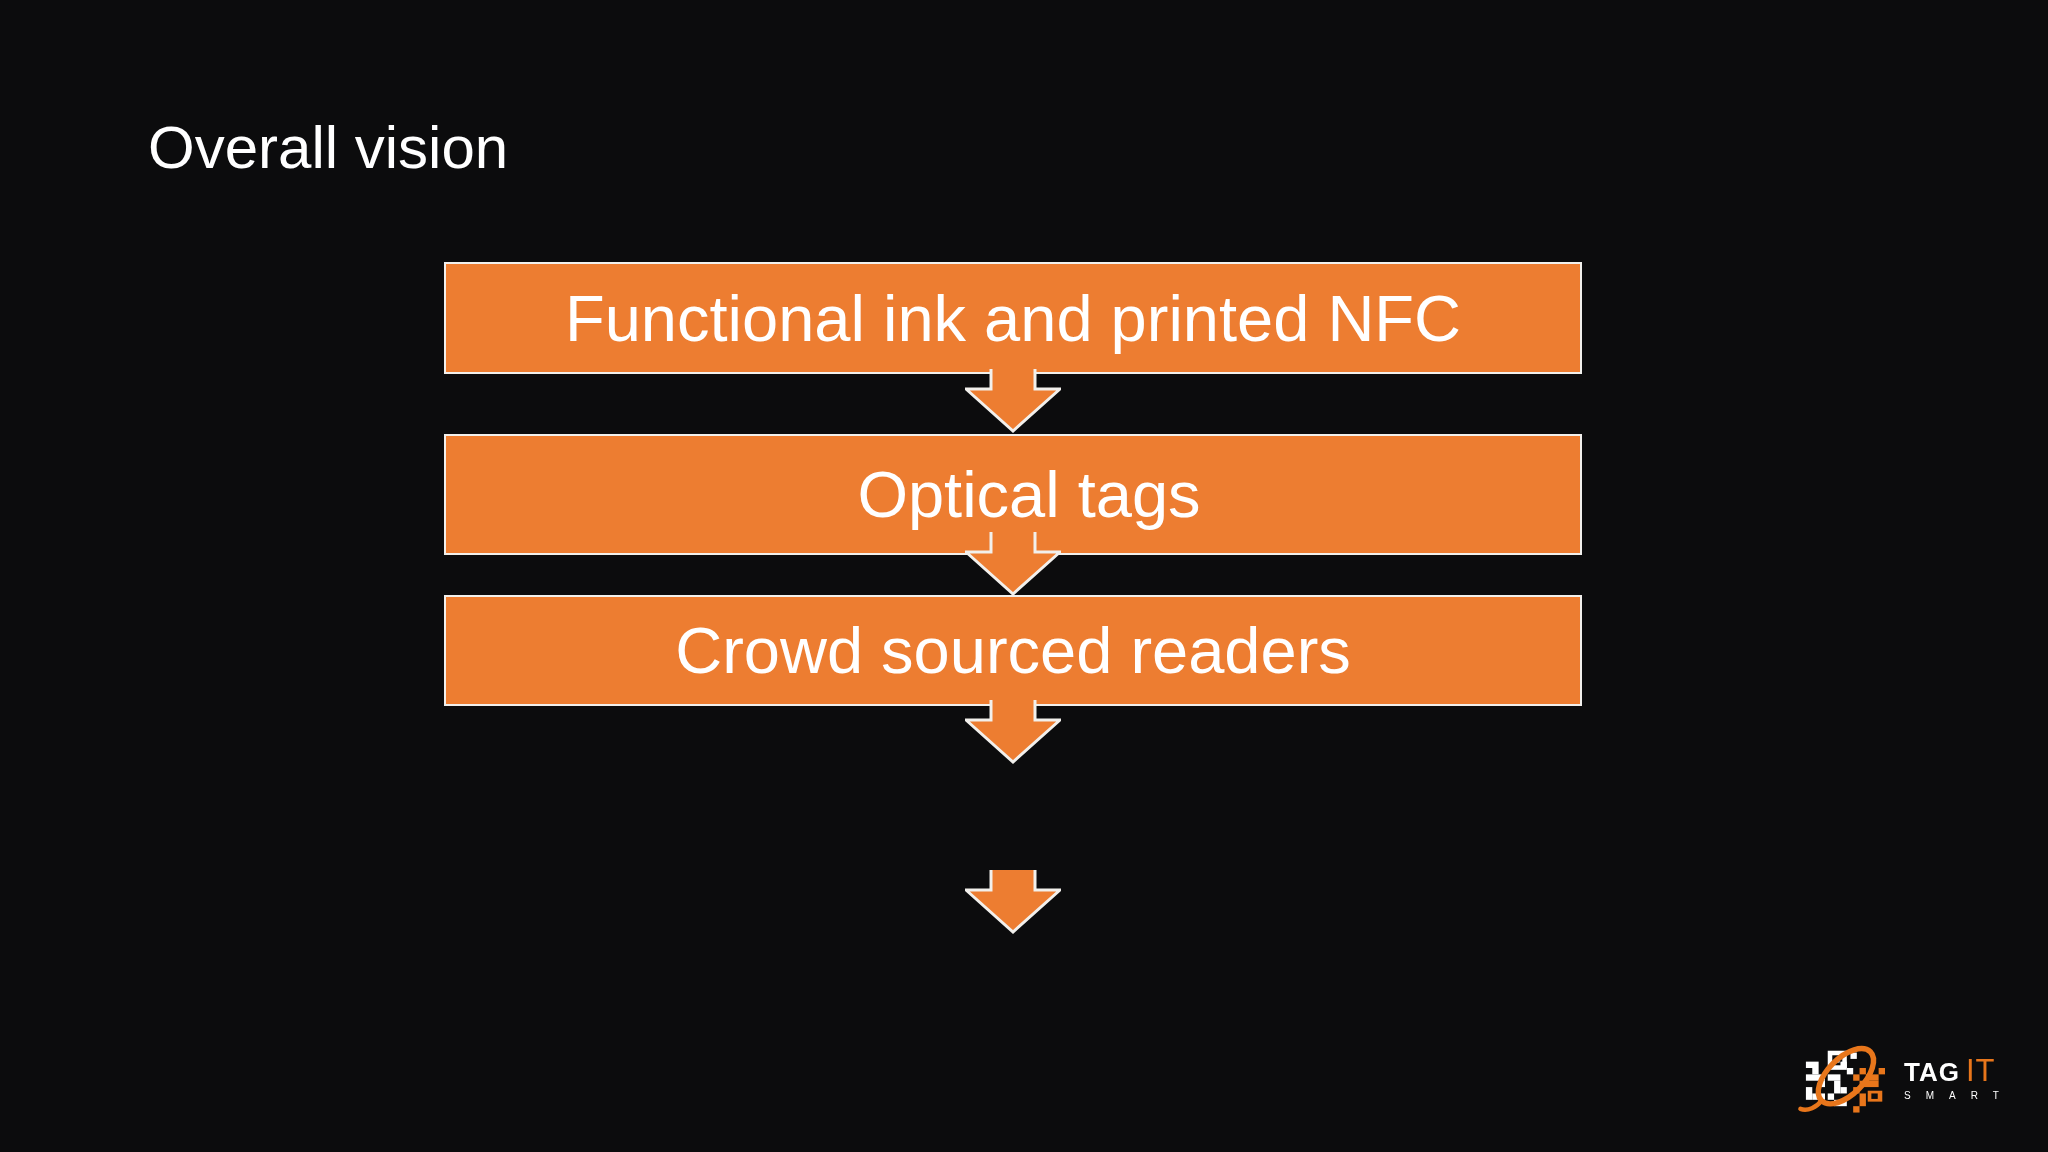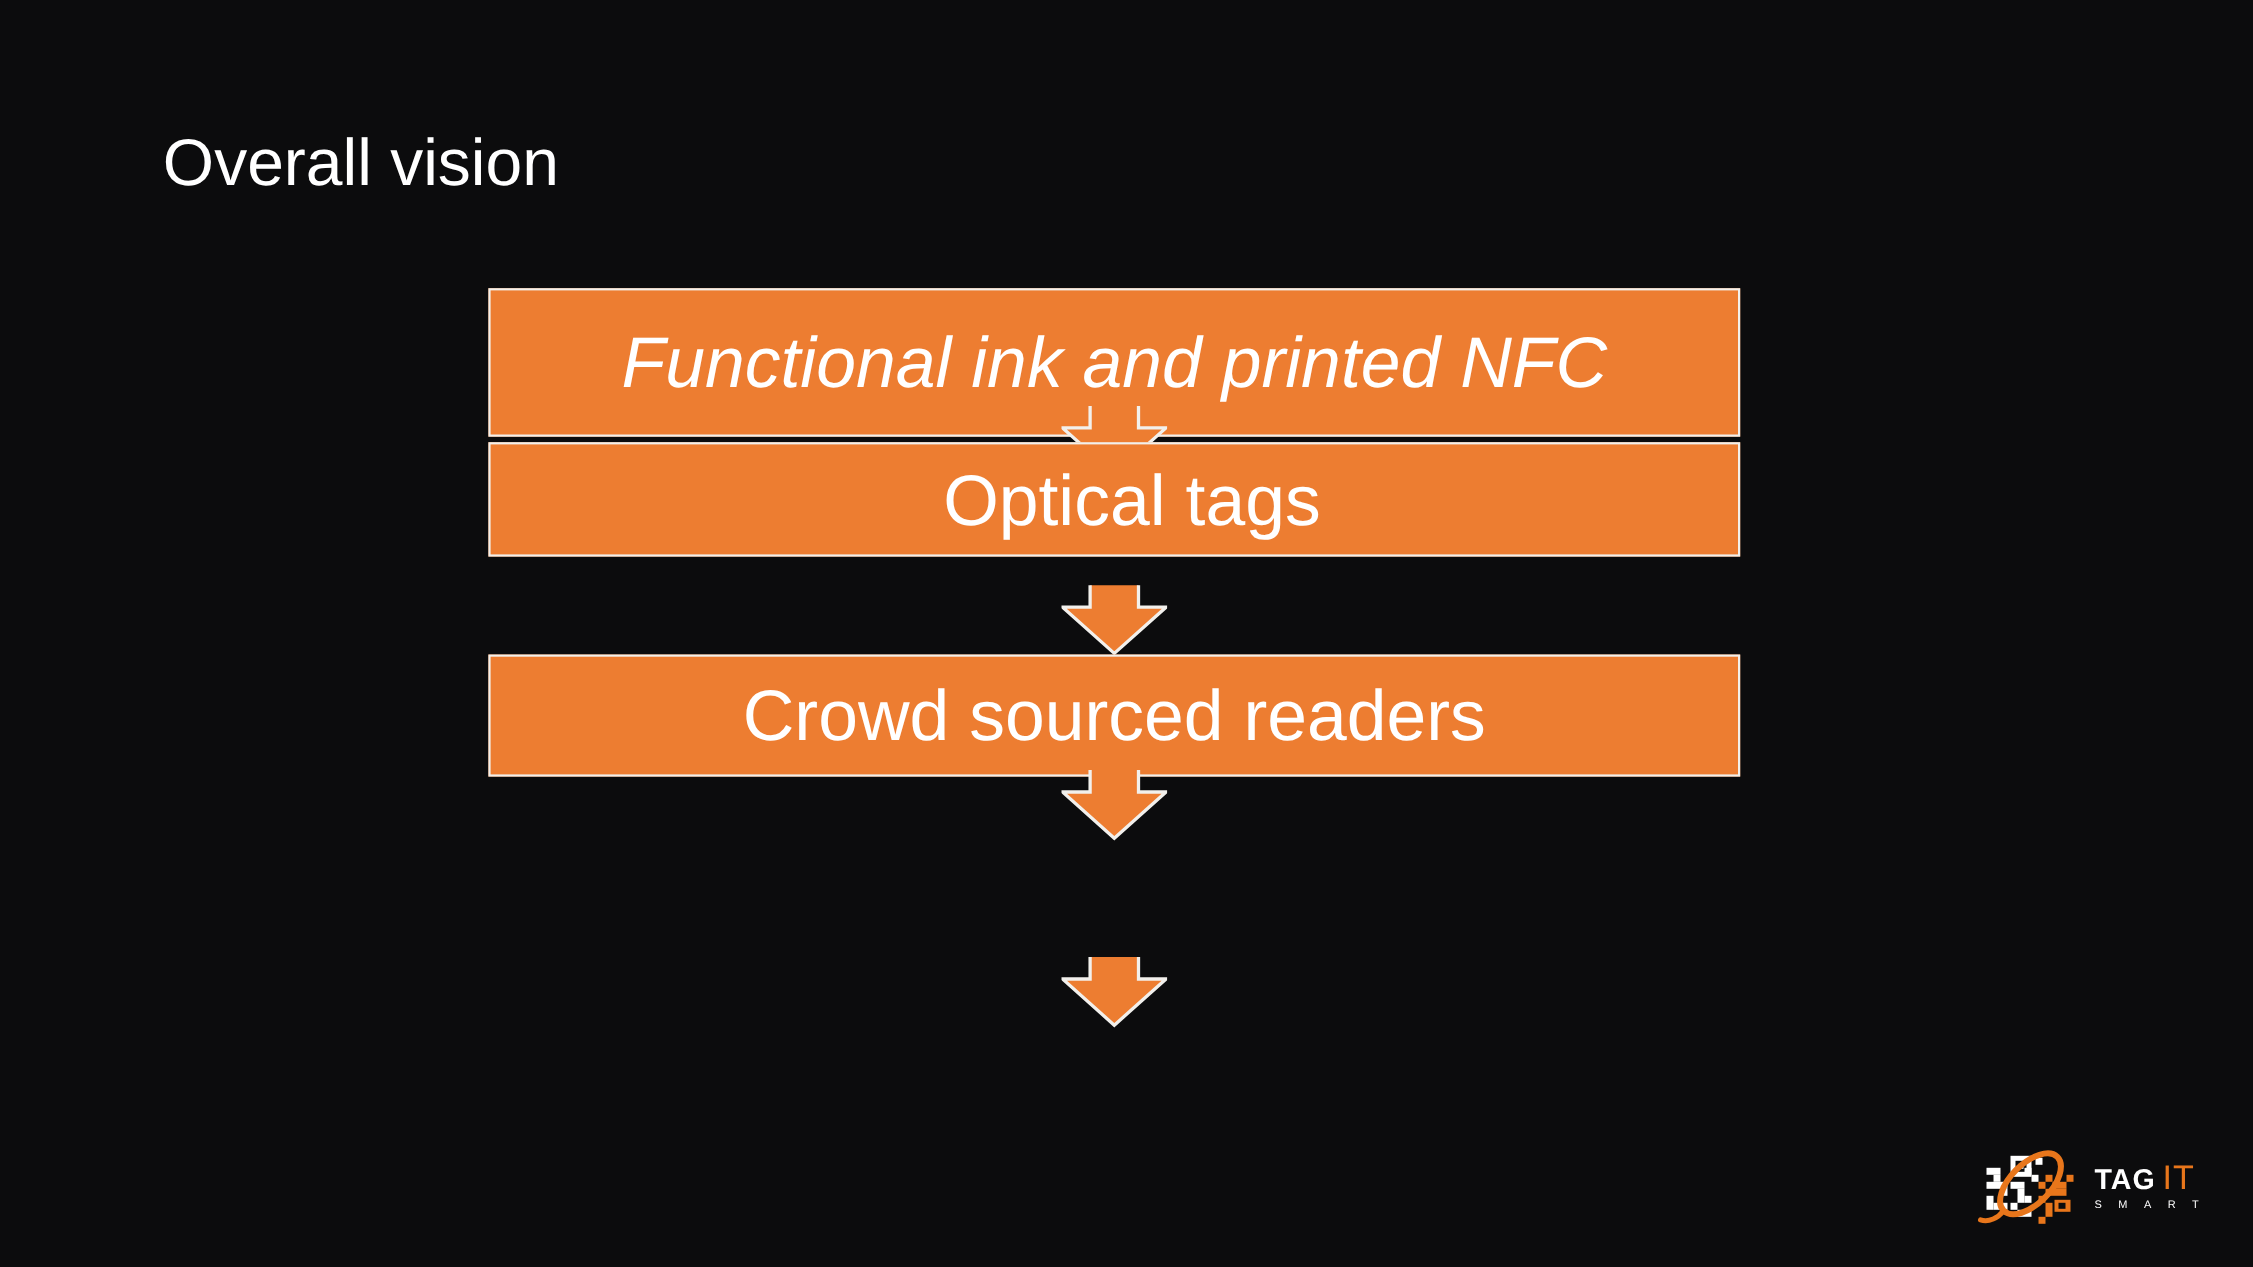--- a/index.html
+++ b/index.html
@@ -62,27 +62,27 @@
   }
 </style>
 </head>
 <body>
 
 <div class="slide">
 
   <h1 class="title">Overall vision</h1>
 
   <div class="flow" id="flow">
-      <div class="step" style="top: 262px; height: 135px; font-style: italic;">
+      <div class="step" style="top: 262px; height: 112px;">
         <span class="step-label">Functional ink and printed NFC</span>
       </div>
       <svg class="arrow" viewBox="0 0 96 70" width="96" height="70" style="top: 369px;">
         <polygon points="26,-4 70,-4 70,20 95,20 48,62 1,20 26,20"></polygon>
       </svg>
-      <div class="step" style="top: 402px; height: 104px; padding-left: 32px;">
+      <div class="step" style="top: 434px; height: 121px; padding-left: 32px;">
         <span class="step-label">Optical tags</span>
       </div>
       <svg class="arrow" viewBox="0 0 96 70" width="96" height="70" style="top: 532px;">
         <polygon points="26,-4 70,-4 70,20 95,20 48,62 1,20 26,20"></polygon>
       </svg>
       <div class="step" style="top: 595px; height: 111px;">
         <span class="step-label">Crowd sourced readers</span>
       </div>
       <svg class="arrow" viewBox="0 0 96 70" width="96" height="70" style="top: 700px;">
         <polygon points="26,-4 70,-4 70,20 95,20 48,62 1,20 26,20"></polygon>

